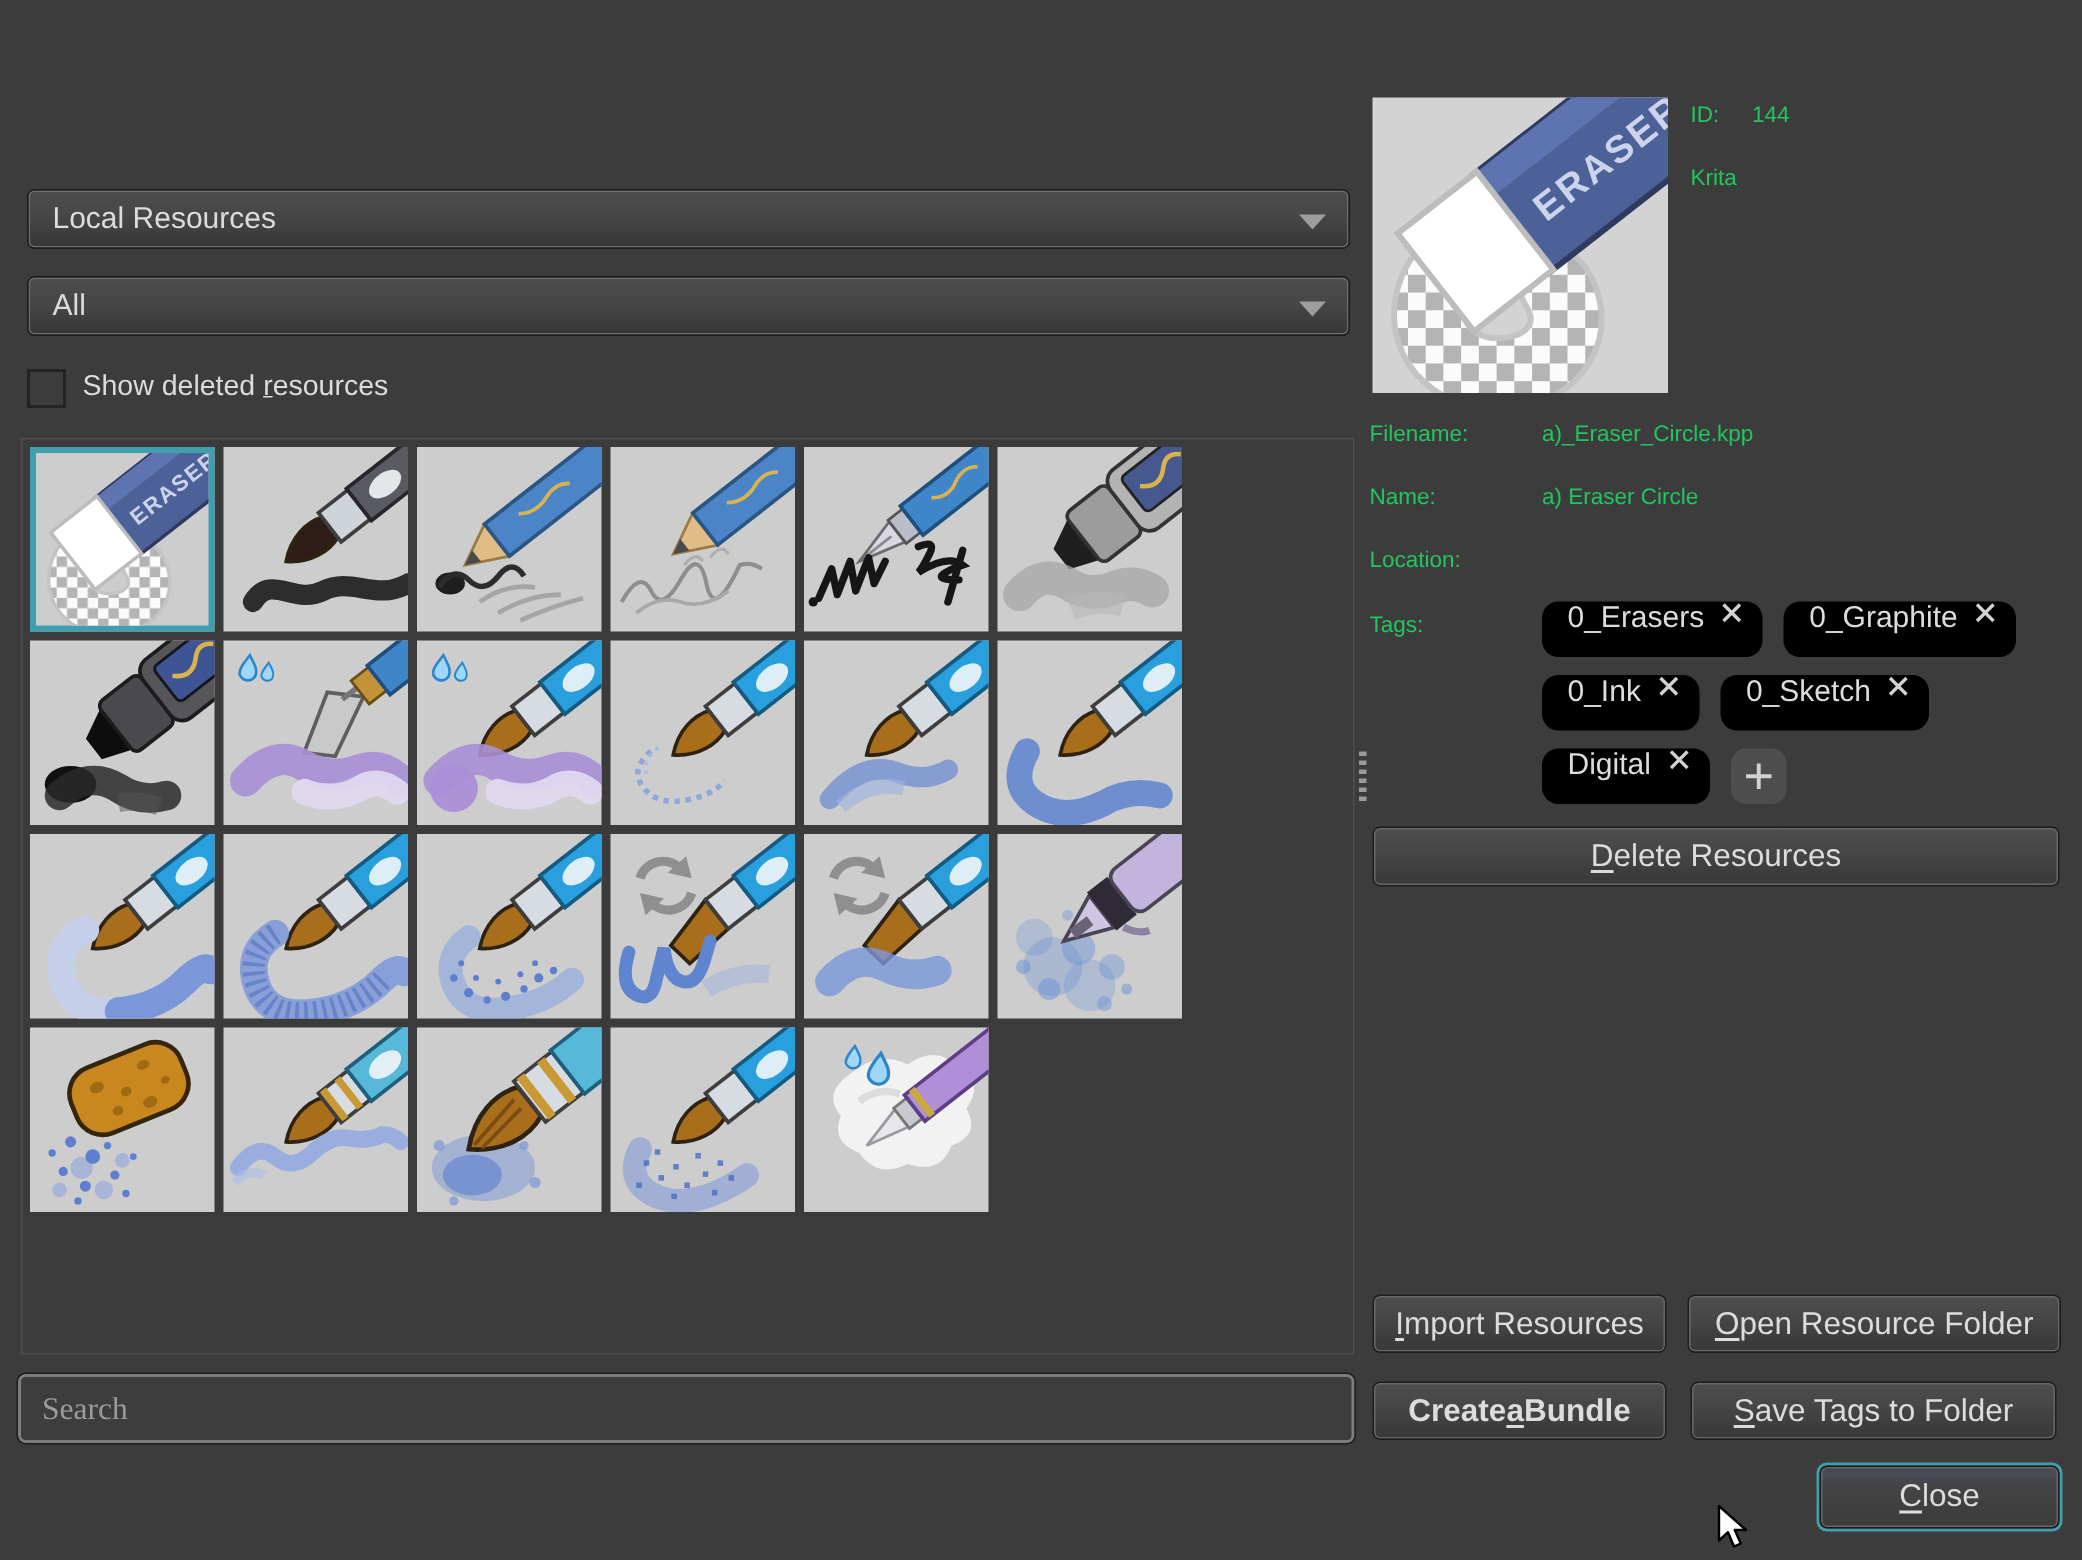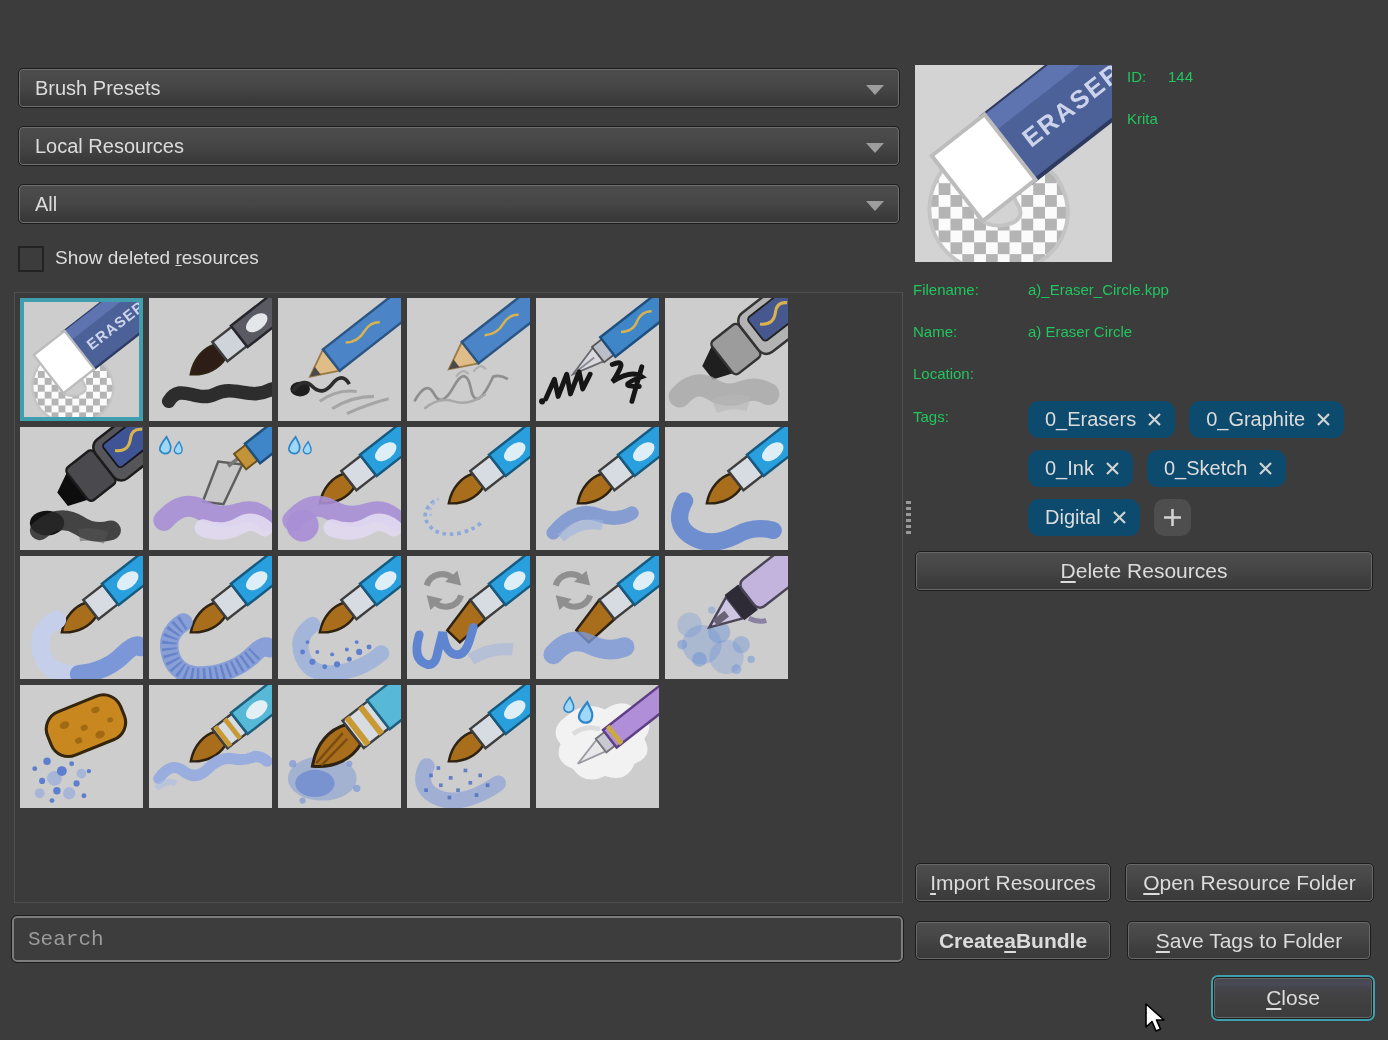--- a/index.html
+++ b/index.html
@@ -31,31 +31,31 @@
   .panel{position:absolute;left:14px;top:292px;width:889px;height:611px;box-sizing:border-box;
          border:1px solid #4f4f4f;background:#3b3b3b;
          display:flex;flex-wrap:wrap;align-content:flex-start;gap:6px;padding:5px;}
   .tile{width:123px;height:123px;background:#cdcdcd;box-sizing:border-box;position:relative;}
   .tile.selected{border:4px solid var(--accent,#3f9fae);}
   .tile svg{display:block;width:100%;height:100%;}
 
   
   .search{position:absolute;left:12px;top:916px;width:891px;height:46px;box-sizing:border-box;
           background:#3d3d3d;border:2px solid #7d7d7d;border-radius:5px;outline:1px solid #1d1d1d;
-          color:#dcdcdc;font-size:21px;padding:0 14px;font-family:Liberation Mono, monospace;}
+          color:#dcdcdc;font-size:21px;padding:0 14px;font-family:Liberation Serif, serif;}
   .search::placeholder{color:#9b9b9b;}
 
   
   .preview{position:absolute;left:915px;top:65px;width:197px;height:197px;background:#d3d3d3;}
   .preview svg{display:block;width:100%;height:100%;}
   .rlabel{position:absolute;font-size:15px;color:#22c55e;white-space:nowrap;}
   .tags-wrap{position:absolute;left:1028px;top:401px;width:348px;
              display:flex;flex-wrap:wrap;gap:12px 14px;align-content:flex-start;}
-  .chip{height:37px;border-radius:11px;background:#0c4a6e;color:#dcdcdc;font-size:20px;
-        display:flex;align-items:center;gap:11px;padding:0 13px 0 17px;box-sizing:border-box;}
+  .chip{height:37px;border-radius:11px;background:#000000;color:#dcdcdc;font-size:20px;
+        display:flex;align-items:flex-start;gap:11px;padding:0 13px 0 17px;box-sizing:border-box;}
   .chip svg{display:block;}
   .chip-plus{width:37px;height:37px;border-radius:10px;background:#4e4e4e;
              display:flex;align-items:center;justify-content:center;}
   .splitter{position:absolute;left:906px;top:501px;width:6px;display:flex;flex-direction:column;gap:3px;}
   .splitter i{display:block;width:5px;height:3px;background:#9a9a9a;}
 
   
   .btn{position:absolute;box-sizing:border-box;display:flex;align-items:center;justify-content:center;
        font-size:21px;color:#dcdcdc;border-radius:5px;border:1px solid #1d1d1d;
        box-shadow:inset 0 0 0 1px #686868;
@@ -71,24 +71,20 @@
        background:linear-gradient(#46464b 0%,#4a4b58 14%,#45454b 24%,#424242 48%,#3b3b3b);}
 
   .cursor{position:absolute;left:1143px;top:1003px;pointer-events:none;}
 </style>
 </head>
 <body>
 
 <div class="win">
 
 
-  <div class="combo" style="top:68px">
-    <span>Brush Presets</span>
-    <span class="arrow"></span>
-  </div>
   <div class="combo" style="top:126px">
     <span>Local Resources</span>
     <span class="arrow"></span>
   </div>
   <div class="combo" style="top:184px">
     <span>All</span>
     <span class="arrow"></span>
   </div>
 
   <div class="checkbox"></div>

